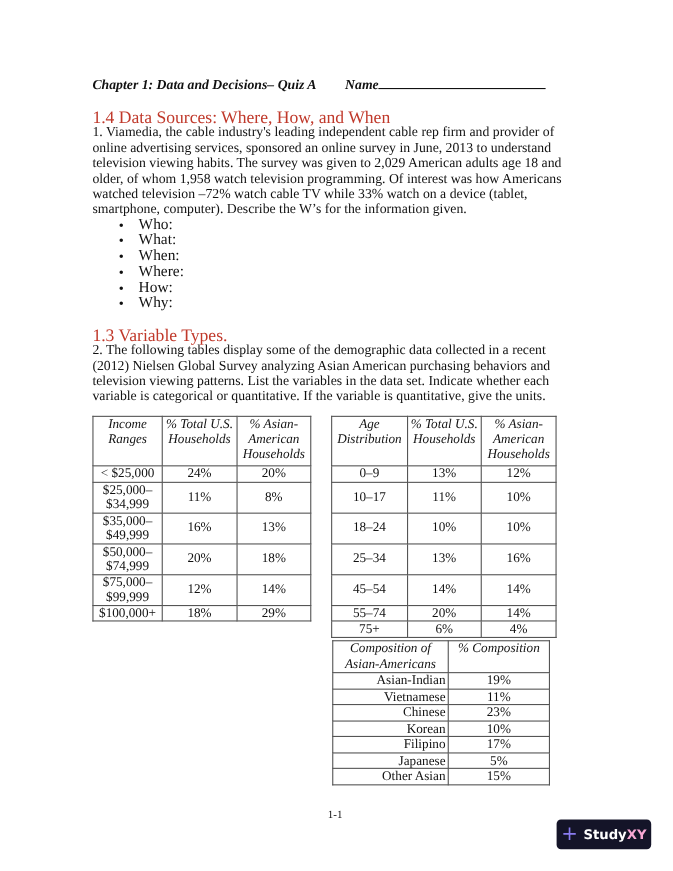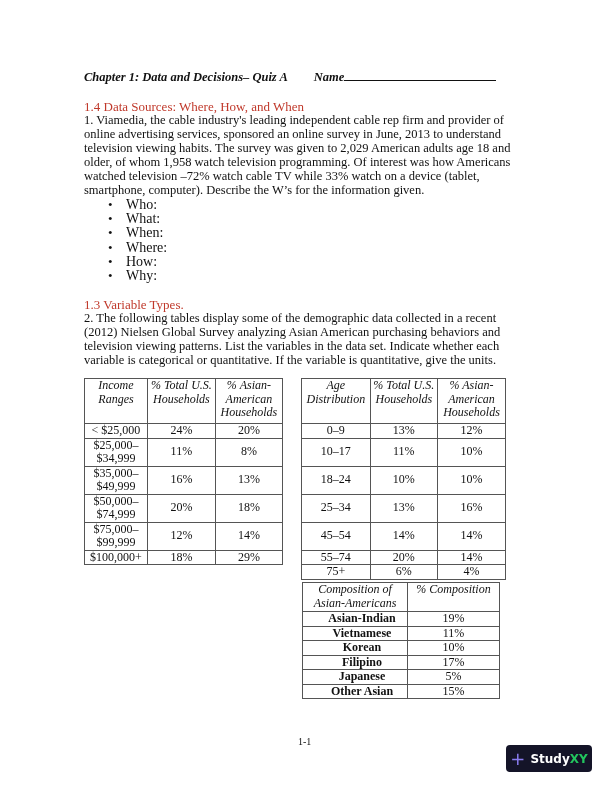--- a/index.html
+++ b/index.html
@@ -2,35 +2,35 @@
 <html><head>
 <meta charset="utf-8">
 <style>
   html, body { margin: 0; padding: 0; background: #ffffff; }
   body { width: 612px; height: 792px; position: relative; overflow: hidden;
          font-family: "Liberation Serif", serif; color: #111; }
   .abs { position: absolute; }
   .title { left: 84px; top: 68px; font-size: 12.5px; font-weight: bold; font-style: italic; white-space: nowrap; }
   .title .name { margin-left: 26px; }
   .title .line { display: inline-block; width: 152px; border-bottom: 1.2px solid #111; height: 12px; vertical-align: baseline; }
-  .section { left: 84px; font-size: 13px; color: #c0392b; white-space: nowrap; }
+  .section { left: 84px; font-size: 16px; color: #c0392b; white-space: nowrap; }
   .para { left: 84px; width: 440px; font-size: 12.5px; line-height: 14px; }
   .bullets { left: 108px; font-size: 14px; line-height: 14.2px; margin: 0; padding: 0; list-style: none; }
   .bullets li { position: relative; padding-left: 18px; }
   .bullets li::before { content: "\2022"; position: absolute; left: 0; top: 0; font-size: 13px; }
   table { border-collapse: collapse; position: absolute; font-size: 12px; }
   td, th { border: 1px solid #555; text-align: center; padding: 0 2px; line-height: 13.5px; font-weight: normal; }
   th { font-style: italic; vertical-align: top; }
   .pagenum { left: 298px; top: 736px; font-size: 10px; }
   .badge { left: 506px; top: 745px; width: 86px; height: 27px; background: #141428; border-radius: 4px;
            display: flex; align-items: center; justify-content: center; gap: 5px;
            font-family: "DejaVu Sans", sans-serif; font-weight: bold; font-size: 12px; color: #fff; }
   .badge .plus { color: #8a7cf0; font-size: 18px; font-weight: normal; line-height: 1; }
-  .badge .xy { color: #22c55e; }
-  .comp td.l { text-align: center; padding-left: 16px; font-weight: bold; }
+  .badge .xy { color: #f9a8d4; }
+  .comp td.l { text-align: right; padding-left: 16px; }
 </style>
 </head>
 <body>
 
 <div class="abs title">
   <span>Chapter 1: Data and Decisions– Quiz A</span><span class="name">Name</span><span class="line"></span>
 </div>
 
 <div class="abs section" style="top:99px;">1.4  Data Sources: Where, How, and When</div>
 <div class="abs para" style="top:113px;">1.  Viamedia, the cable industry's leading independent cable rep firm and provider of online advertising services, sponsored an online survey in June, 2013 to understand television viewing habits. The survey was given to 2,029 American adults age 18 and older, of whom 1,958 watch television programming. Of interest was how Americans watched television –72% watch cable TV while 33% watch on a device (tablet, smartphone, computer). Describe the W’s for the information given.</div>
@@ -140,20 +140,24 @@
   </tr>
   <tr>
         <td class="l">Asian-Indian</td>
         <td>19%</td>
       </tr>
   <tr>
         <td class="l">Vietnamese</td>
         <td>11%</td>
       </tr>
   <tr>
+        <td class="l">Chinese</td>
+        <td>23%</td>
+      </tr>
+  <tr>
         <td class="l">Korean</td>
         <td>10%</td>
       </tr>
   <tr>
         <td class="l">Filipino</td>
         <td>17%</td>
       </tr>
   <tr>
         <td class="l">Japanese</td>
         <td>5%</td>

